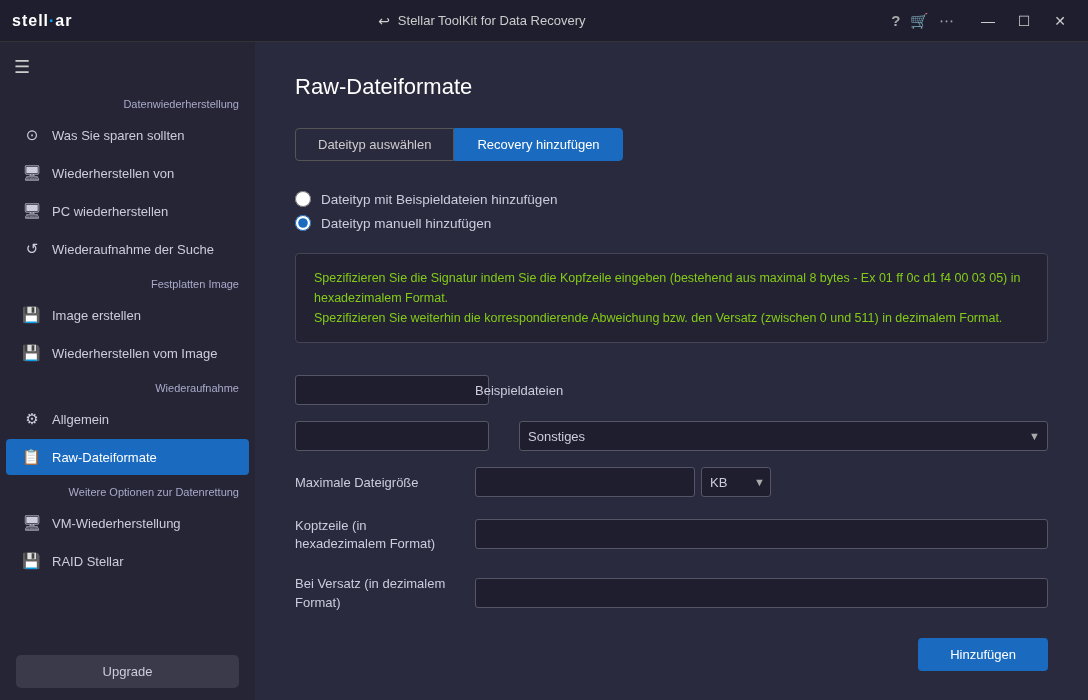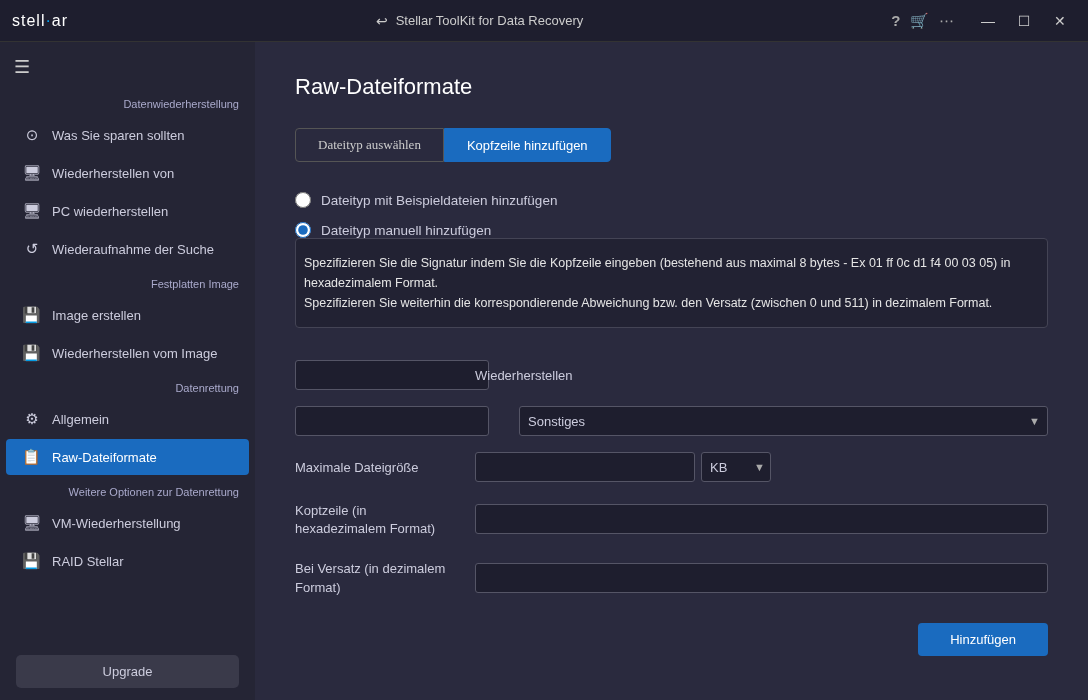--- a/index.html
+++ b/index.html
@@ -25,21 +25,21 @@
       border-bottom: 1px solid #333;
     }
     .titlebar-left {
       display: flex;
       align-items: center;
       gap: 8px;
     }
     .logo-text {
       color: #ffffff;
       font-size: 16px;
-      font-weight: 400;
+      font-weight: 700;
       letter-spacing: 1px;
     }
     .logo-dot {
       color: #00aaff;
     }
     .titlebar-center {
       display: flex;
       align-items: center;
       gap: 8px;
       color: #cccccc;
@@ -161,28 +161,29 @@
       cursor: pointer;
       border: 1px solid #555;
       background: #2a2a3e;
       color: #cccccc;
     }
     .tab-btn.active {
       background: #1a6bbf;
       color: #ffffff;
       border-color: #1a6bbf;
     }
-    .tab-btn:first-child { border-radius: 4px 0 0 4px; font-family: Liberation Serif, serif; }
+    .tab-btn:first-child { border-radius: 4px 0 0 4px; }
     .tab-btn:last-child { border-radius: 0 4px 4px 0; }
 
     
     .radio-group {
       display: flex;
       flex-direction: column;
-      gap: 14px;
+      gap: 8px;
+      margin-bottom: 22px;
     }
     .radio-item {
       display: flex;
       align-items: center;
       gap: 10px;
       color: #ccccdd;
       font-size: 13.5px;
       cursor: pointer;
     }
     .radio-item input[type="radio"] {
@@ -190,22 +191,22 @@
       height: 16px;
       accent-color: #1a6bbf;
       cursor: pointer;
     }
 
     
     .info-box {
       background: #222233;
       border: 1px solid #444455;
       border-radius: 4px;
-      padding: 14px 8px;
-      color: #e5e5e5;
+      padding: 14px 18px;
+      color: #84cc16;
       font-size: 12.5px;
       line-height: 1.6;
       margin-bottom: 24px;
     }
 
     
     .form-grid {
       display: grid;
       grid-template-columns: 180px 1fr;
       gap: 0;
@@ -378,21 +379,21 @@
     <div class="sidebar-section-label">Festplatten Image</div>
     <div class="sidebar-item">
       <span class="icon">💾</span>
       <span>Image erstellen</span>
     </div>
     <div class="sidebar-item">
       <span class="icon">💾</span>
       <span>Wiederherstellen vom Image</span>
     </div>
 
-    <div class="sidebar-section-label">Datenrettung</div>
+    <div class="sidebar-section-label">Wiederaufnahme</div>
     <div class="sidebar-item">
       <span class="icon">⚙</span>
       <span>Allgemein</span>
     </div>
     <div class="sidebar-item active">
       <span class="icon">📋</span>
       <span>Raw-Dateiformate</span>
     </div>
 
     <div class="sidebar-section-label">Weitere Optionen zur Datenrettung</div>
@@ -409,21 +410,21 @@
     <div class="sidebar-upgrade">
       <button class="upgrade-btn">Upgrade</button>
     </div>
   </div>
 
   <div class="content">
     <h1 class="page-title">Raw-Dateiformate</h1>
 
     <div class="tab-row">
       <button class="tab-btn">Dateityp auswählen</button>
-      <button class="tab-btn active">Kopfzeile hinzufügen</button>
+      <button class="tab-btn active">Recovery hinzufügen</button>
     </div>
 
     <div class="radio-group">
       <label class="radio-item">
         <input type="radio" name="add-type" style="">
         <span>Dateityp mit Beispieldateien hinzufügen</span>
       </label>
       <label class="radio-item">
         <input type="radio" name="add-type" checked="" style="">
         <span>Dateityp manuell hinzufügen</span>
@@ -434,21 +435,21 @@
       <span>Spezifizieren Sie die Signatur indem Sie die Kopfzeile eingeben (bestehend aus maximal 8 bytes - Ex 01 ff 0c d1 f4 00 03 05) in hexadezimalem Format.<br>Spezifizieren Sie weiterhin die korrespondierende Abweichung bzw. den Versatz (zwischen 0 und 511) in dezimalem Format.</span>
     </div>
 
     <div class="form-grid">
 
       <div class="form-field">
         <input type="text" class="text-input" style="">
       </div>
 
       <div class="form-label">
-        <span>Wiederherstellen</span>
+        <span>Beispieldateien</span>
       </div>
       <div class="form-field">
         <input type="text" class="text-input" style="">
       </div>
 
       <div class="form-field">
         <div class="select-wrapper">
           <select class="form-select">
             <option>Sonstiges</option>
             <option>Audio</option>

